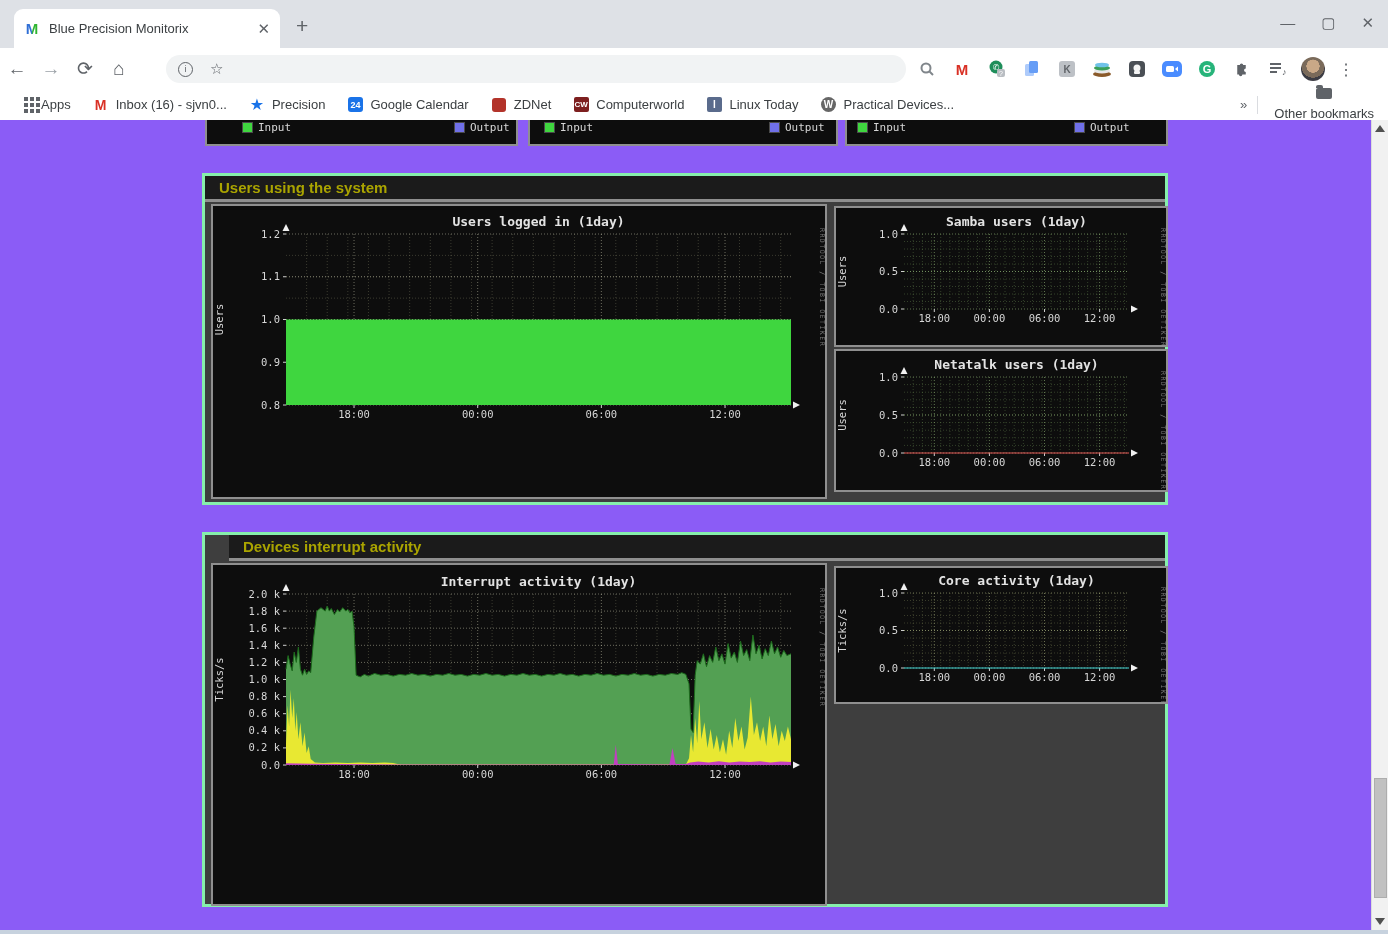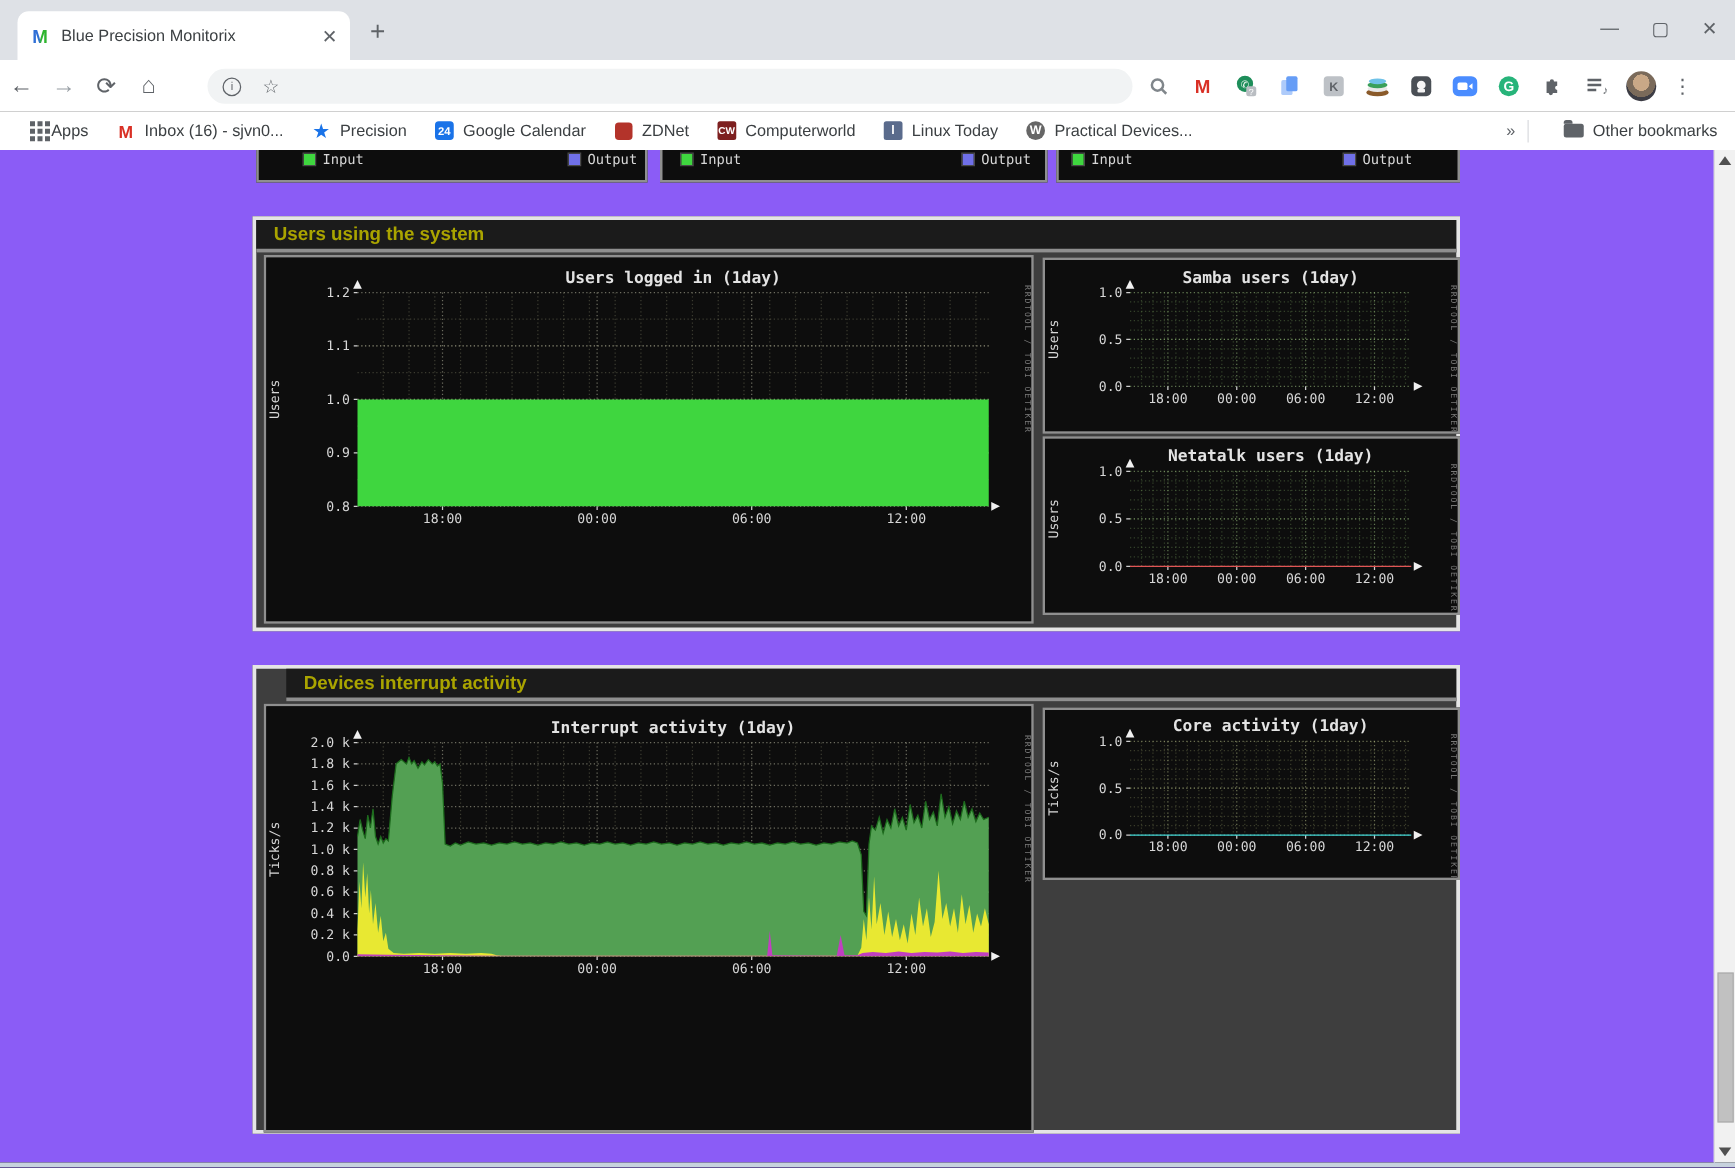--- a/index.html
+++ b/index.html
@@ -44,21 +44,21 @@
   .dots3{color:#5f6368;font-size:16px;letter-spacing:0;}
 
   
   .content{position:absolute;left:0;top:120px;width:1372px;height:810px;background:#8b5cf6;overflow:hidden;}
   .bottom-edge{position:absolute;left:0;top:930px;width:1388px;height:4px;background:#c7d2de;}
 
   .panelbox{position:absolute;background:#0d0d0d;border:2px solid #8f8f8f;box-sizing:border-box;}
   .partial .pleg{position:absolute;display:flex;align-items:center;gap:6px;font:11px "DejaVu Sans Mono",monospace;color:#d7d7d7;top:7px;white-space:pre;}
   .sw{width:9px;height:9px;flex:none;outline:1px solid #4a4a4a;}
 
-  .section{position:absolute;left:202px;width:966px;border:3px solid #e5e5e5;background:#3e3e3e;box-sizing:border-box;}
+  .section{position:absolute;left:202px;width:966px;border:3px solid #86efac;background:#3e3e3e;box-sizing:border-box;}
   .sec-header{height:23px;background:#1b1b1b;border-bottom:3px solid #8f8f8f;display:flex;align-items:center;}
   .sec-title{color:#aaa400;font-weight:bold;font-size:15px;margin-left:14px;}
 
   .chartpanel{position:absolute;background:#0d0d0d;border:2px solid #8f8f8f;box-sizing:border-box;}
   .chartpanel svg{position:absolute;left:0;top:0;}
   .legend{position:absolute;font:11px "DejaVu Sans Mono",monospace;color:#d7d7d7;}
   .lrow{display:flex;align-items:center;height:13.5px;white-space:pre;}
   .litem{display:inline-flex;align-items:center;gap:5px;margin-right:15px;}
   .lt{white-space:pre;}
   .lr{margin-left:auto;margin-right:60px;white-space:pre;}
@@ -222,21 +222,21 @@
       </span>
     <span class="bm">
         <span class="bicon">
           <span class="wpi">W</span>
         </span>
         <span>Practical Devices...</span>
       </span>
     <span class="bm-right">
       <span class="chev">»</span>
       <span class="bm-sep"></span>
-      <span class="bm" style="margin-left:16px;">
+      <span class="bm" style="margin-left:4px;flex-direction:column;">
           <span class="folder"></span>
           <span>Other bookmarks</span>
         </span>
     </span>
   </div>
 
   <div class="content">
 
     <div class="panelbox partial" style="left:205px;top:-8px;width:313px;height:34px;">
       <span class="pleg" style="left:36px;"><span class="sw" style="background:#3fd63f;"></span><span>Input</span></span>

